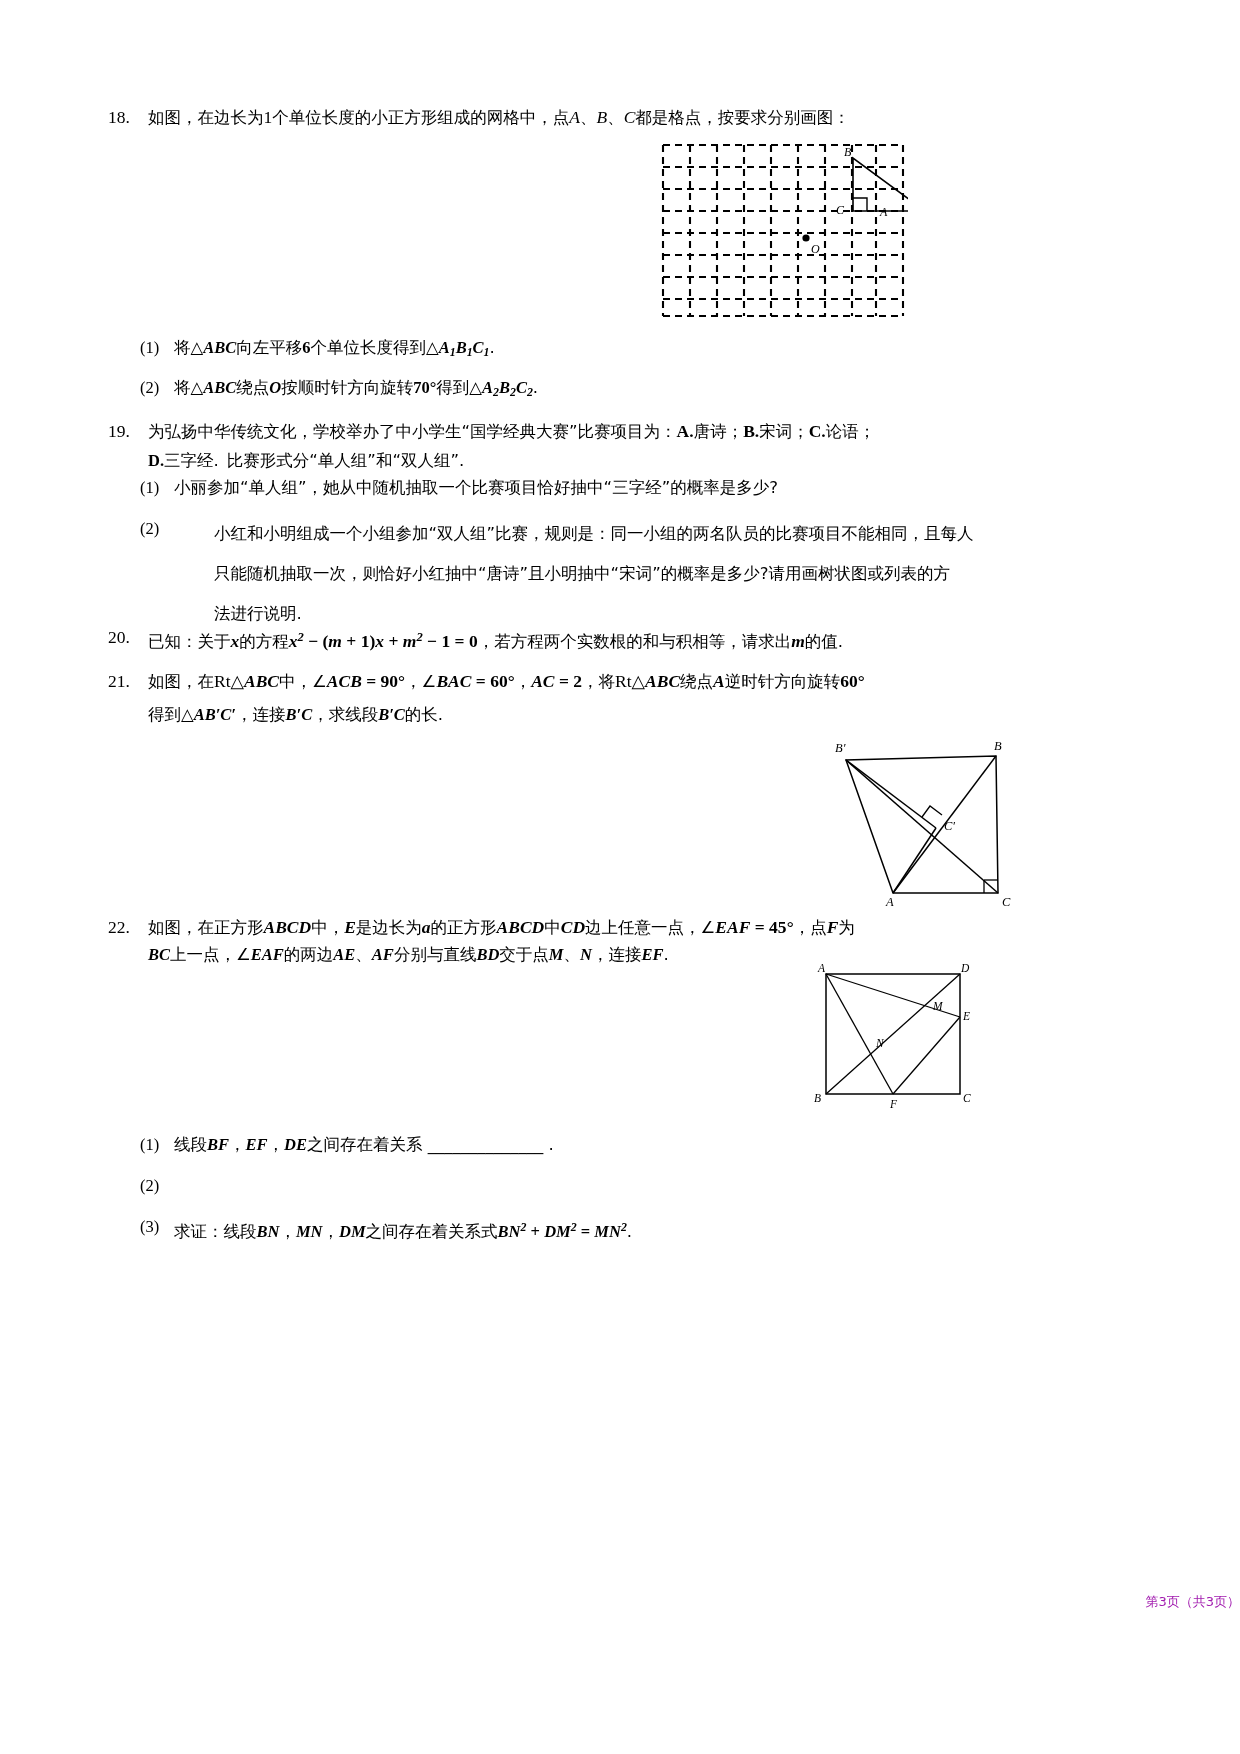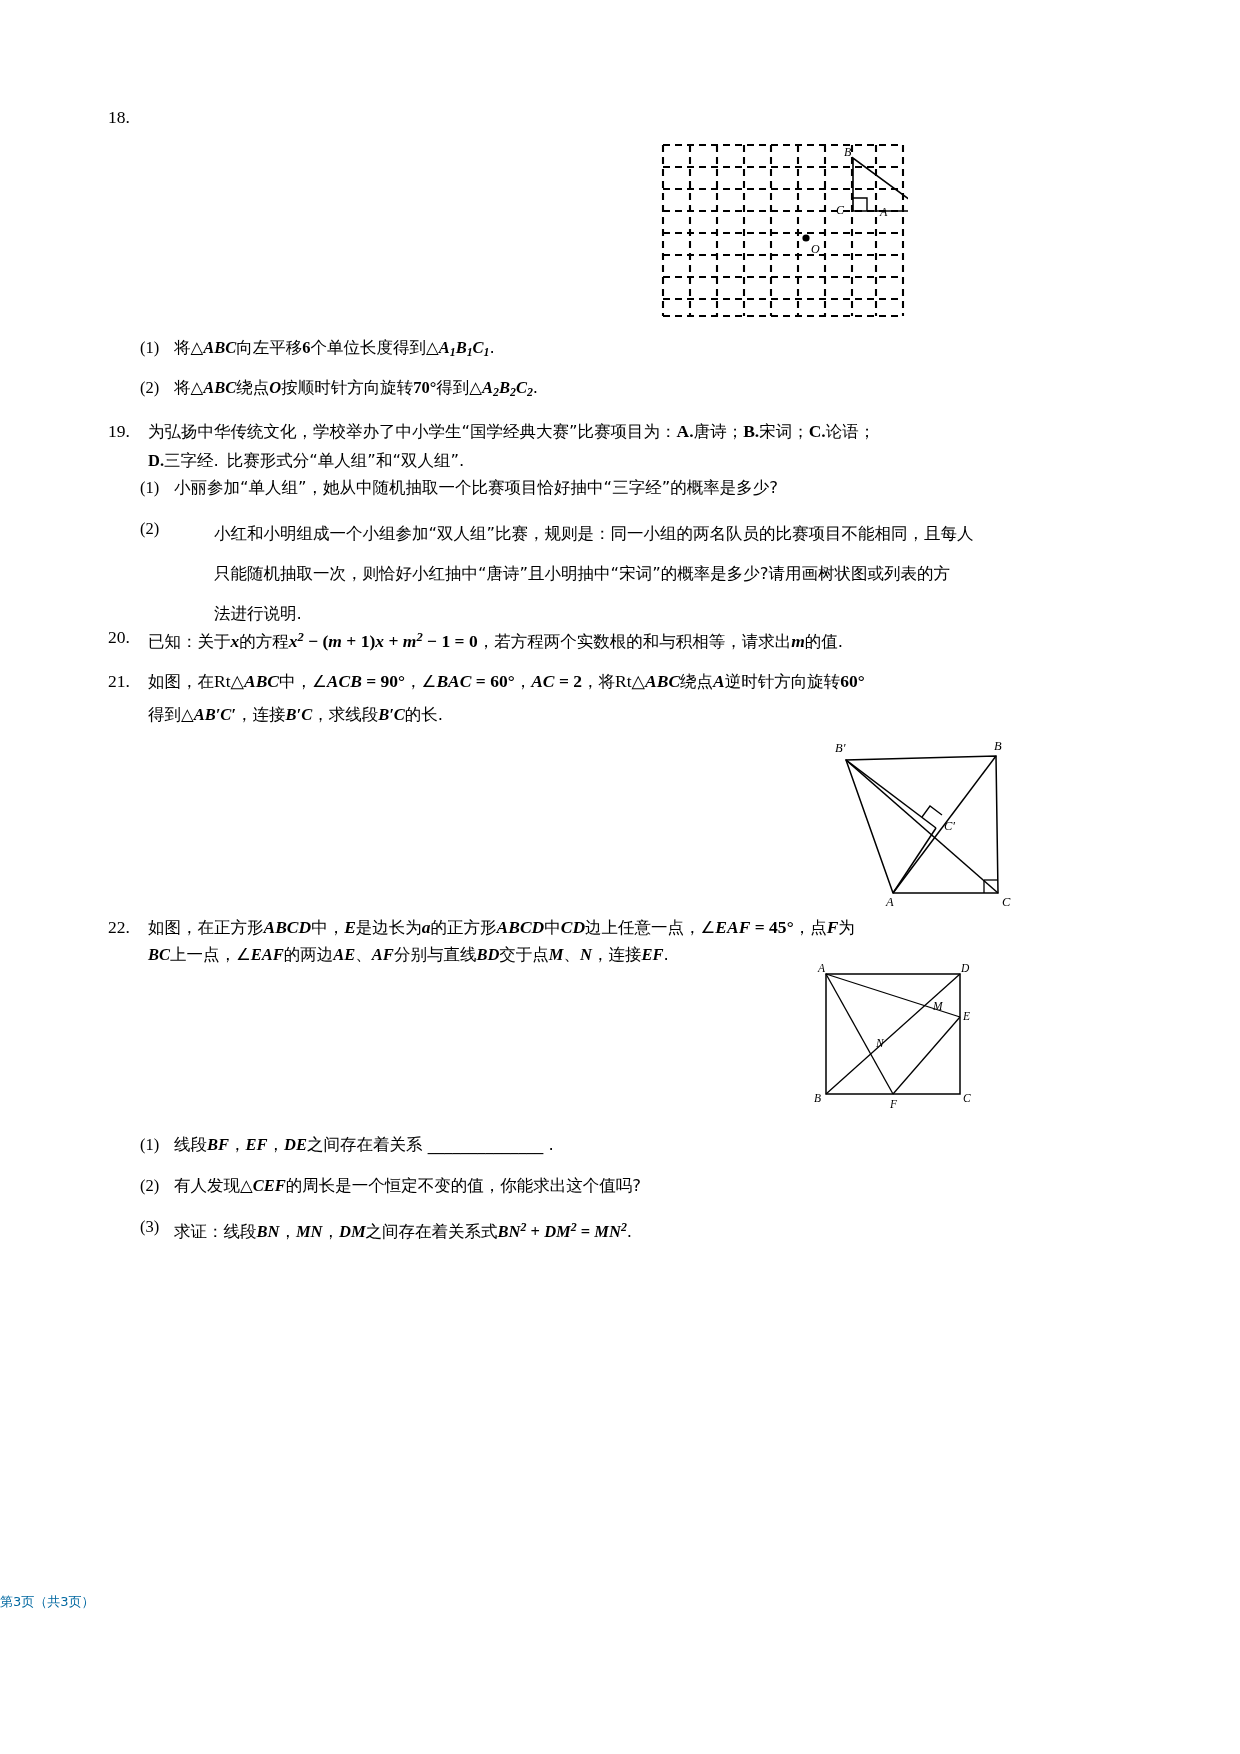--- a/index.html
+++ b/index.html
@@ -87,38 +87,41 @@
   .lines {
     line-height: 40px;
   }
   .figure {
     position: absolute;
   }
   .footer {
     position: absolute;
     left: 0;
     width: 1240px;
-    text-align: left;
+    text-align: right;
     font-family: "DejaVu Sans", sans-serif;
     font-size: 13px;
-    color: #0369a1;
+    color: #a21caf;
   }
   svg text {
     font-family: "Liberation Serif", serif;
     font-style: italic;
     fill: #000;
   }
 </style>
 </head>
 <body>
 
 <div class="page">
 
   <div class="qblock" style="left:108px; top:102px; width:1010px;">
     <div class="qnum">18.</div>
+    <div class="qbody">
+      <span class="cn">如图，在边长为</span><span class="mn">1</span><span class="cn">个单位长度的小正方形组成的网格中，点</span><span class="mir">A</span><span class="cn">、</span><span class="mir">B</span><span class="cn">、</span><span class="mir">C</span><span class="cn">都是格点，按要求分别画图：</span>
+    </div>
   </div>
 
   <div class="figure" style="left:658px; top:140px; width:250px; height:180px;">
     <svg width="250" height="180" viewBox="0 0 250 180">
       <g stroke="#000" stroke-width="2.1" stroke-dasharray="7,5" fill="none">
         <line x1="5" y1="5" x2="245" y2="5"></line>
         <line x1="5" y1="27" x2="245" y2="27"></line>
         <line x1="5" y1="49" x2="245" y2="49"></line>
         <line x1="5" y1="71" x2="245" y2="71"></line>
         <line x1="5" y1="93" x2="245" y2="93"></line>
@@ -298,23 +301,20 @@
 
   <div class="sub-item" style="left:140px; top:1130px; width:800px;">
     <div class="sub-label">(1)</div>
     <div>
       <span class="cn">线段</span><span class="mi">BF</span><span class="cn">，</span><span class="mi">EF</span><span class="cn">，</span><span class="mi">DE</span><span class="cn">之间存在着关系 ______________ .</span>
     </div>
   </div>
 
   <div class="sub-item" style="left:140px; top:1171px; width:800px;">
     <div class="sub-label">(2)</div>
-    <div>
-      <span class="cn">有人发现△</span><span class="mi">CEF</span><span class="cn">的周长是一个恒定不变的值，你能求出这个值吗?</span>
-    </div>
   </div>
 
   <div class="sub-item" style="left:140px; top:1212px; width:800px;">
     <div class="sub-label">(3)</div>
     <div>
       <span class="cn">求证：线段</span><span class="mi">BN</span><span class="cn">，</span><span class="mi">MN</span><span class="cn">，</span><span class="mi">DM</span><span class="cn">之间存在着关系式</span><span class="mi">BN<span class="sup-b">2</span></span><span class="mb"> + </span><span class="mi">DM<span class="sup-b">2</span></span><span class="mb"> = </span><span class="mi">MN<span class="sup-b">2</span></span><span class="cn">.</span>
     </div>
   </div>
 
   <div class="footer" style="top:1593px;">第3页（共3页）</div>

